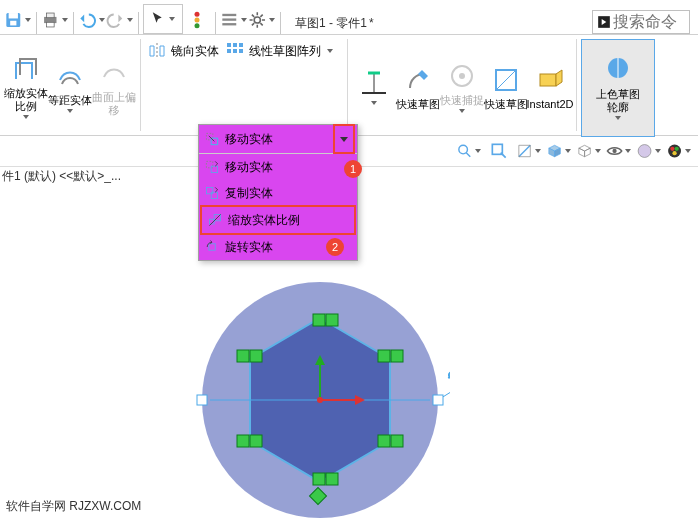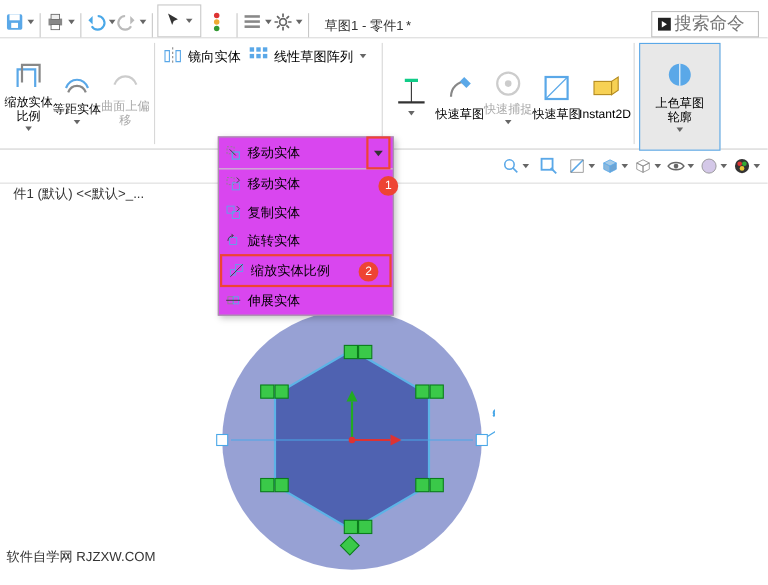--- a/index.html
+++ b/index.html
@@ -21,21 +21,21 @@
 .r-big.disabled{color:#aaa;}
 .r-big .ico{width:32px;height:32px;display:flex;align-items:center;justify-content:center;}
 .r-big .lbl{font-size:11px;text-align:center;line-height:13px;margin-top:2px;}
 .r-row{display:flex;align-items:center;height:24px;gap:4px;cursor:pointer;padding:0 2px;}
 .r-row .ico{width:20px;height:20px;display:flex;align-items:center;justify-content:center;}
 .r-row .lbl{font-size:12px;white-space:nowrap;}
 .r-col{display:flex;gap:2px;text-align:right;}
 .last-col{background:#e8e8e8;border:1px solid #5aa8e8;padding:14px;height:92px;}
 .toolbar2{height:30px;display:flex;align-items:center;justify-content:flex-end;gap:4px;padding:0 6px;border-bottom:1px solid #ddd;}
 .tb2-btn{width:26px;height:26px;display:flex;align-items:center;justify-content:center;cursor:pointer;}
-.tree-area{position:absolute;left:0;top:168px;font-size:12px;color:#333;padding-left:12px;}
+.tree-area{position:absolute;left:0;top:168px;font-size:12px;color:#333;padding-left:2px;}
 .canvas{position:absolute;left:0;right:0;top:168px;bottom:20px;background:linear-gradient(#f8fbff 0%,#e4eef6 100%);z-index:-1;}
 .footer{position:absolute;left:0;bottom:16px;height:20px;font-size:12px;color:#333;padding-left:6px;display:flex;align-items:center;}
 .dropdown{position:absolute;left:198px;top:124px;width:158px;background:#d946ef;border:1px solid #a0a0a0;box-shadow:2px 2px 6px rgba(0,0,0,.25);z-index:50;}
 .dd-top{height:28px;display:flex;align-items:center;border-bottom:1px solid #ccc;}
 .dd-top .ico{width:26px;display:flex;justify-content:center;}
 .dd-top .lbl{flex:1;}
 .dd-arrow{width:18px;height:26px;border:2px solid #e43;display:flex;align-items:center;justify-content:center;margin-right:2px;}
 .dd-arrow:after{content:"";border-left:4px solid transparent;border-right:4px solid transparent;border-top:5px solid #333;}
 .dd-item{height:26px;display:flex;align-items:center;}
 .dd-item .ico{width:26px;display:flex;justify-content:center;}
@@ -341,49 +341,39 @@
   <div class="dd-item">
       <div class="ico">
         <svg width="16" height="16" viewBox="0 0 20 20">
           <rect x="3" y="3" width="8" height="8" fill="none" stroke="#5aa8e8"></rect>
           <rect x="9" y="9" width="8" height="8" fill="none" stroke="#5aa8e8"></rect>
           <path d="M14 3l3 3-3 3" fill="none" stroke="#333"></path>
         </svg>
       </div>
       <div class="lbl">复制实体</div>
     </div>
+  <div class="dd-item hi">
+      <div class="ico">
+        <svg width="16" height="16" viewBox="0 0 20 20">
+          <rect x="3" y="9" width="6" height="6" fill="none" stroke="#5aa8e8"></rect>
+          <rect x="9" y="3" width="8" height="8" fill="none" stroke="#5aa8e8"></rect>
+          <path d="M3 17L17 3" stroke="#333"></path>
+        </svg>
+      </div>
+      <div class="lbl">缩放实体比例</div>
+    </div>
   <div class="dd-item">
       <div class="ico">
         <svg width="16" height="16" viewBox="0 0 20 20">
           <rect x="6" y="6" width="8" height="8" fill="none" stroke="#5aa8e8"></rect>
           <path d="M4 10a6 6 0 0 1 6-6" fill="none" stroke="#333"></path>
           <path d="M8 2l2 2-2 2" fill="none" stroke="#333"></path>
         </svg>
       </div>
       <div class="lbl">旋转实体</div>
-    </div>
-  <div class="dd-item hi">
-      <div class="ico">
-        <svg width="16" height="16" viewBox="0 0 20 20">
-          <rect x="3" y="9" width="6" height="6" fill="none" stroke="#5aa8e8"></rect>
-          <rect x="9" y="3" width="8" height="8" fill="none" stroke="#5aa8e8"></rect>
-          <path d="M3 17L17 3" stroke="#333"></path>
-        </svg>
-      </div>
-      <div class="lbl">缩放实体比例</div>
-    </div>
-  <div class="dd-item">
-      <div class="ico">
-        <svg width="16" height="16" viewBox="0 0 20 20">
-          <rect x="4" y="6" width="6" height="8" fill="none" stroke="#888"></rect>
-          <rect x="10" y="6" width="6" height="8" fill="none" stroke="#5aa8e8"></rect>
-          <path d="M2 10h16" stroke="#333"></path>
-        </svg>
-      </div>
-      <div class="lbl">伸展实体</div>
     </div>
 </div>
 
 <div class="marker" style="left:344px;top:160px;">1</div>
 <div class="marker" style="left:326px;top:238px;">2</div>
 
 <svg class="sketch" viewBox="0 0 260 260">
   <circle class="outer" cx="130" cy="130" r="118"></circle>
   <polygon class="hex" points="130,48 200,89 200,171 130,212 60,171 60,89"></polygon>
   <line class="dim" x1="20" y1="130" x2="240" y2="130"></line>

